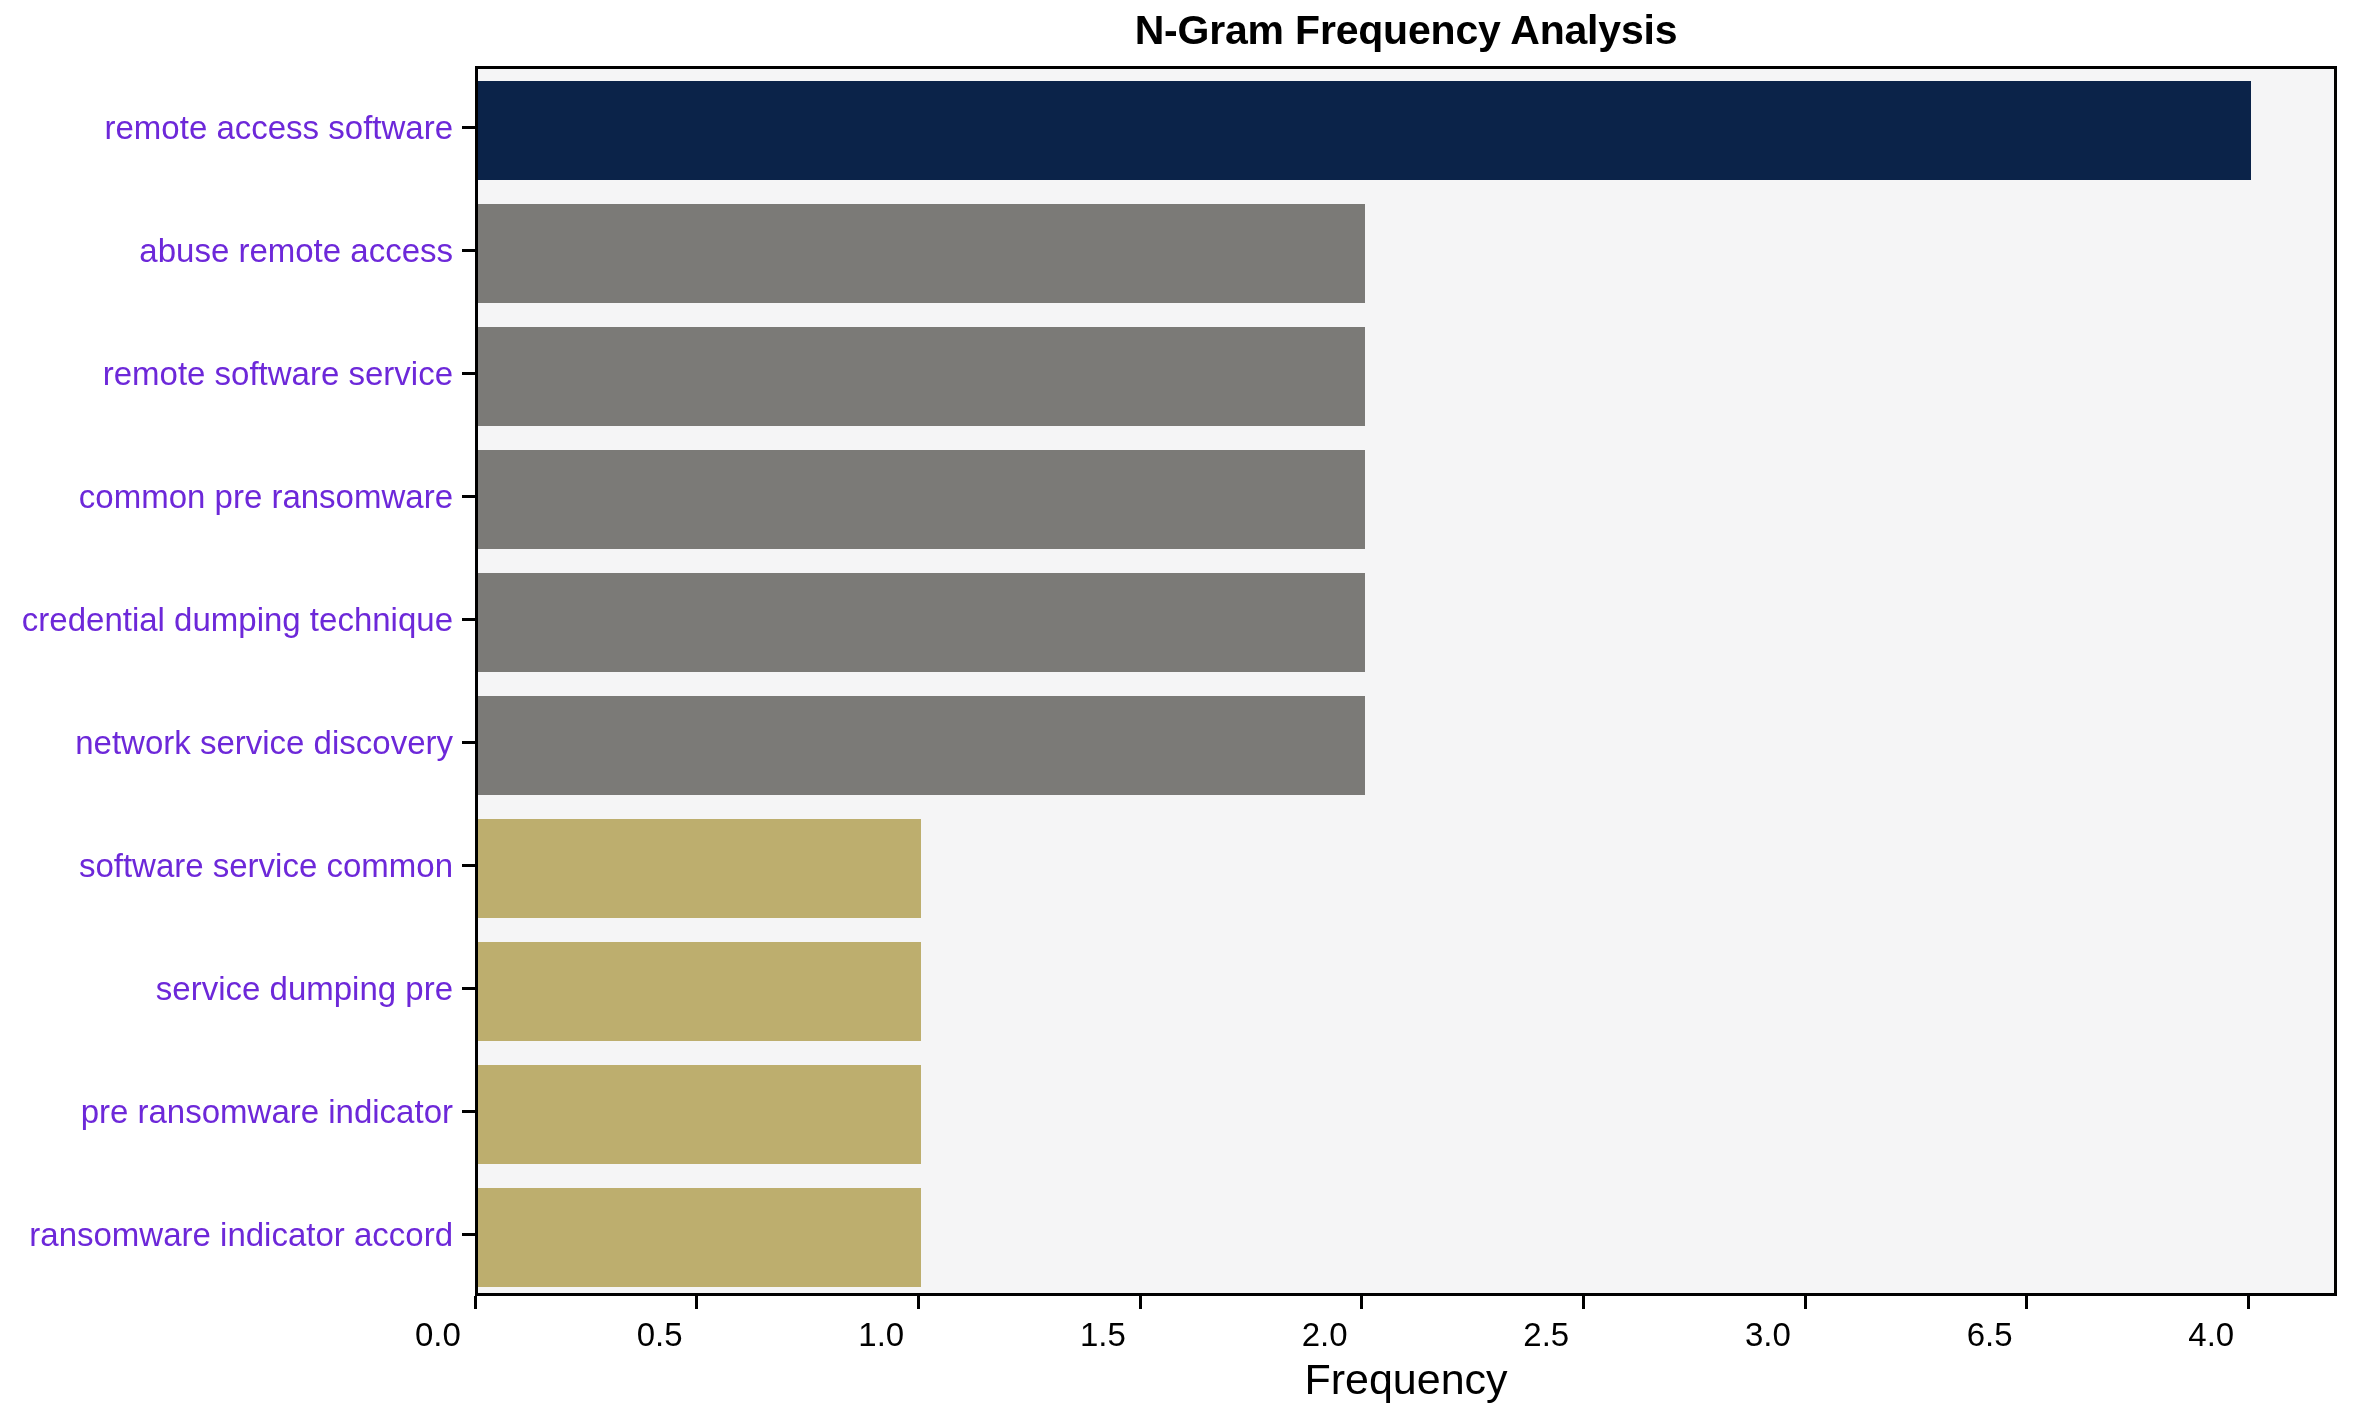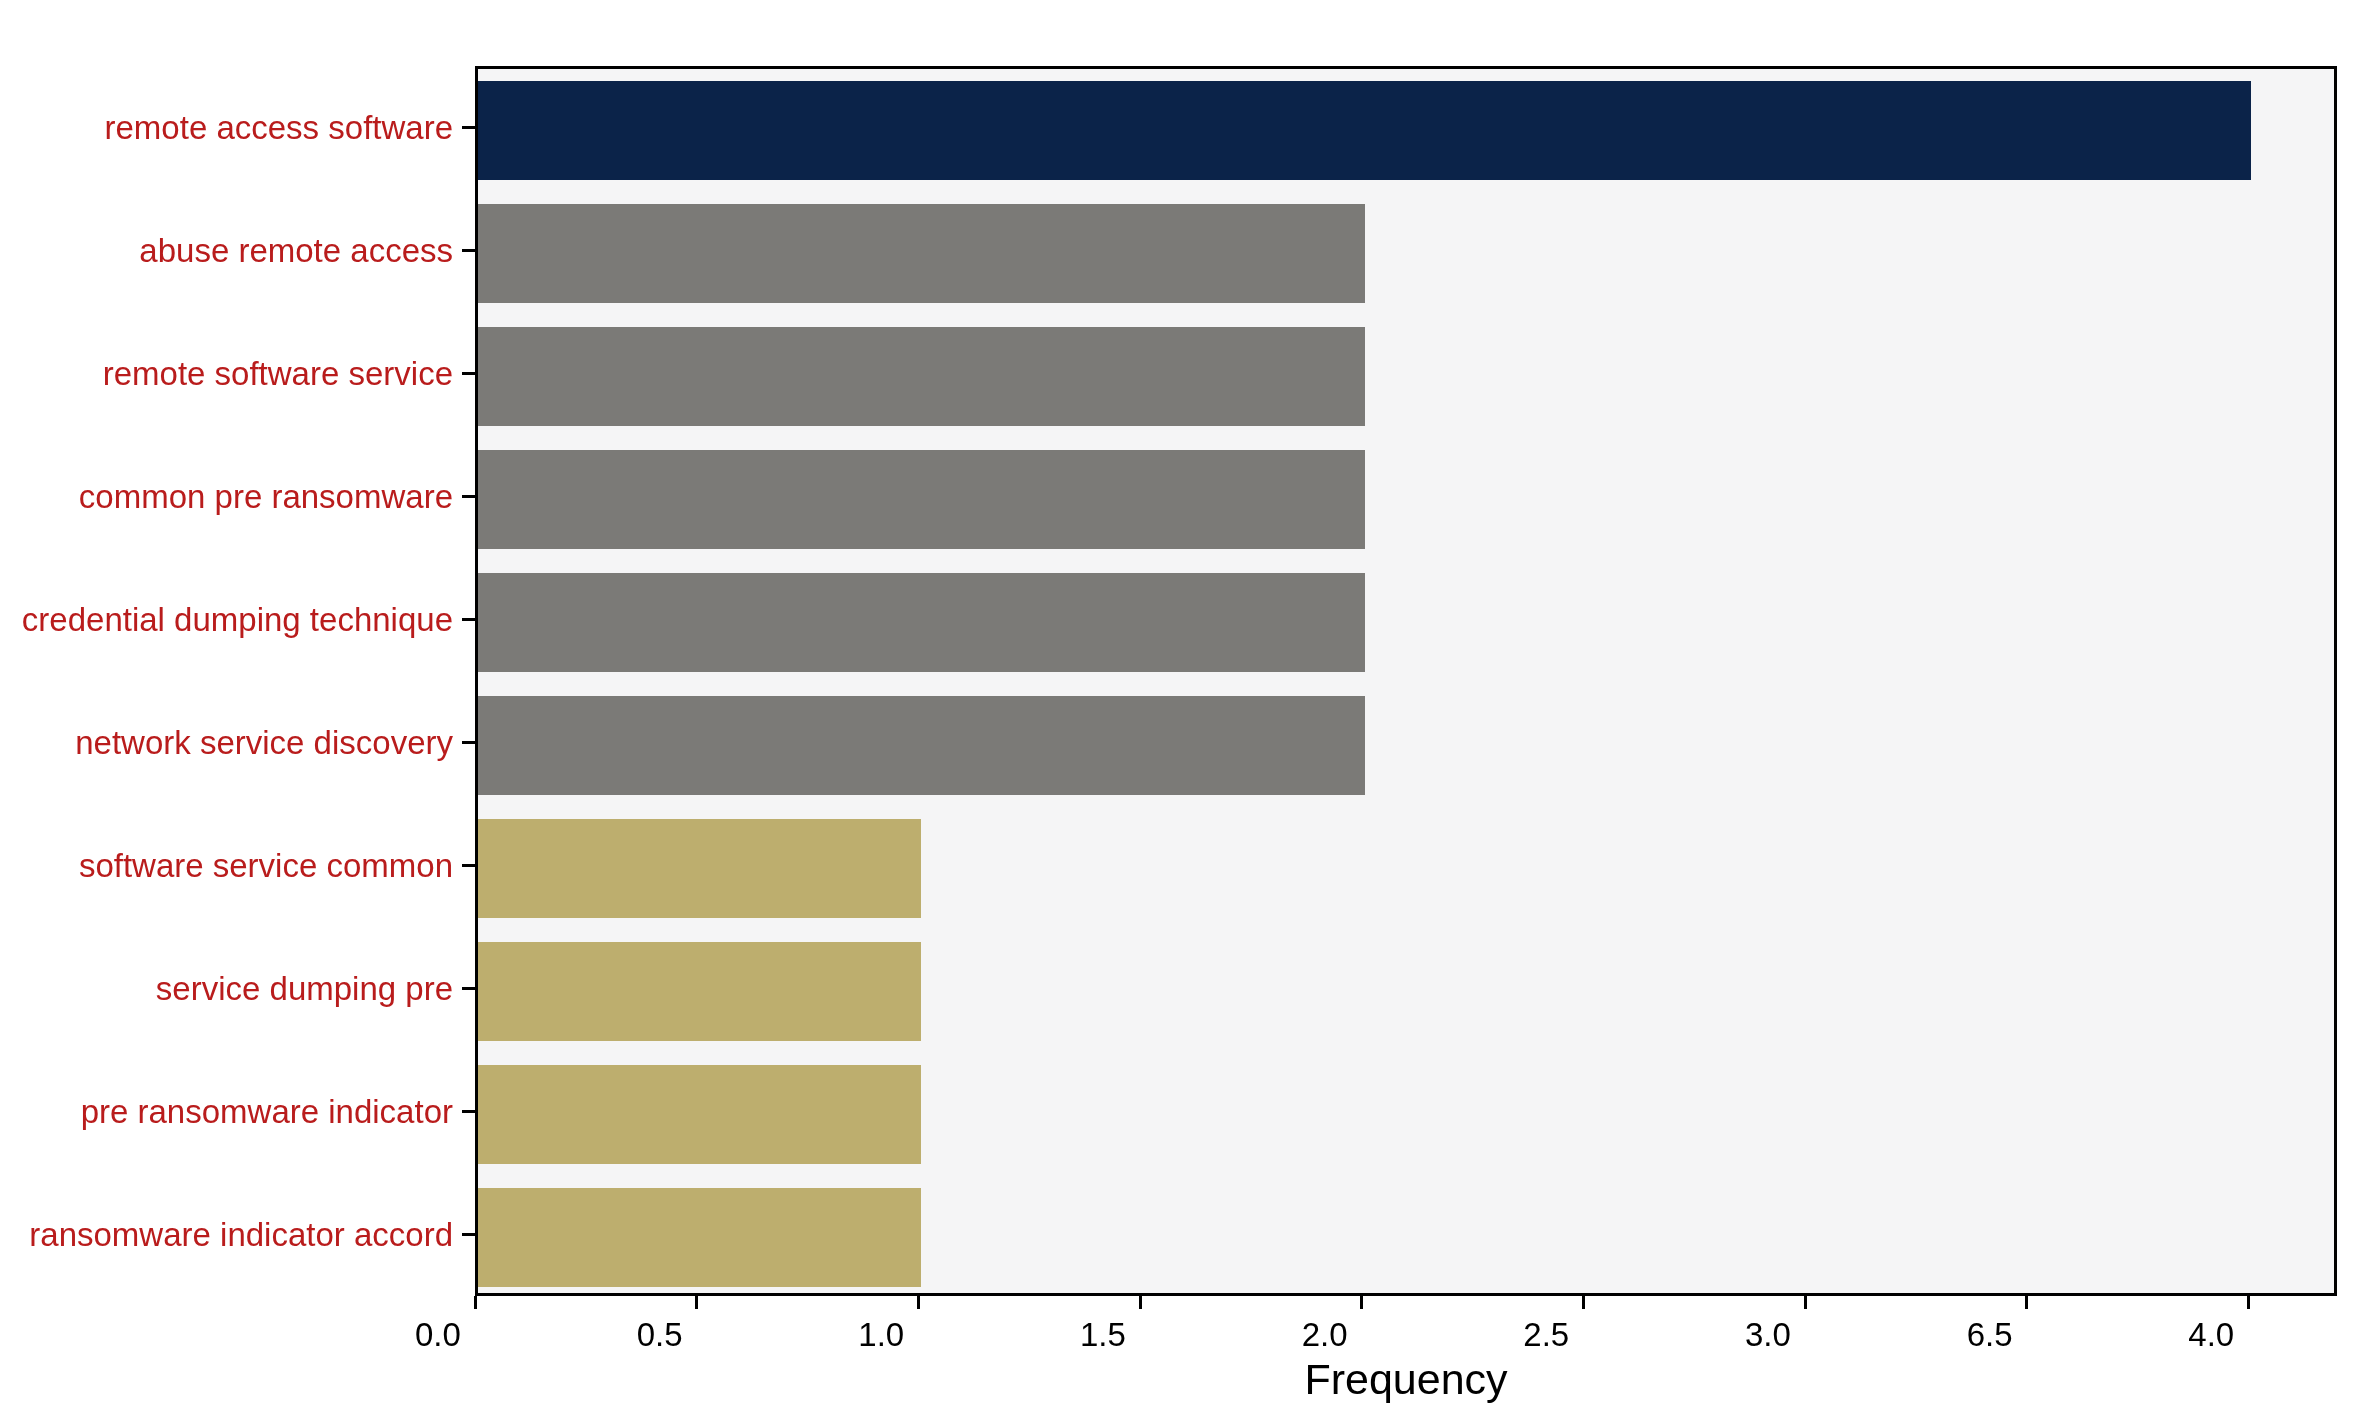--- a/index.html
+++ b/index.html
@@ -83,21 +83,21 @@
     right: 0;
     width: 475px;
     height: 0;
   }
 
   .y-tick-label {
     position: absolute;
     right: 22px;
     top: -21px;
     font-size: 33px;
-    color: #b91c1c;
+    color: #6d28d9;
     white-space: nowrap;
     text-align: right;
     line-height: 42px;
   }
 
   .y-tick-mark {
     position: absolute;
     right: 0;
     top: -1.5px;
     width: 13px;
@@ -151,20 +151,21 @@
     color: #000000;
     line-height: 42px;
     white-space: nowrap;
   }
 </style>
 </head>
 <body>
 
 <div id="figure">
 
+  <div id="chart-title">N-Gram Frequency Analysis</div>
 
   <div id="plot-area">
     <div id="bars-layer">
         <div class="bar-row" style="top: 12.3px; height: 98.4px;">
           <div class="bar" title="remote access software: 4" style="width: 1773.33px; background: rgb(11, 35, 73);"></div>
         </div>
         <div class="bar-row" style="top: 135.3px; height: 98.4px;">
           <div class="bar" title="abuse remote access: 2" style="width: 886.667px; background: rgb(123, 122, 119);"></div>
         </div>
         <div class="bar-row" style="top: 258.3px; height: 98.4px;">

